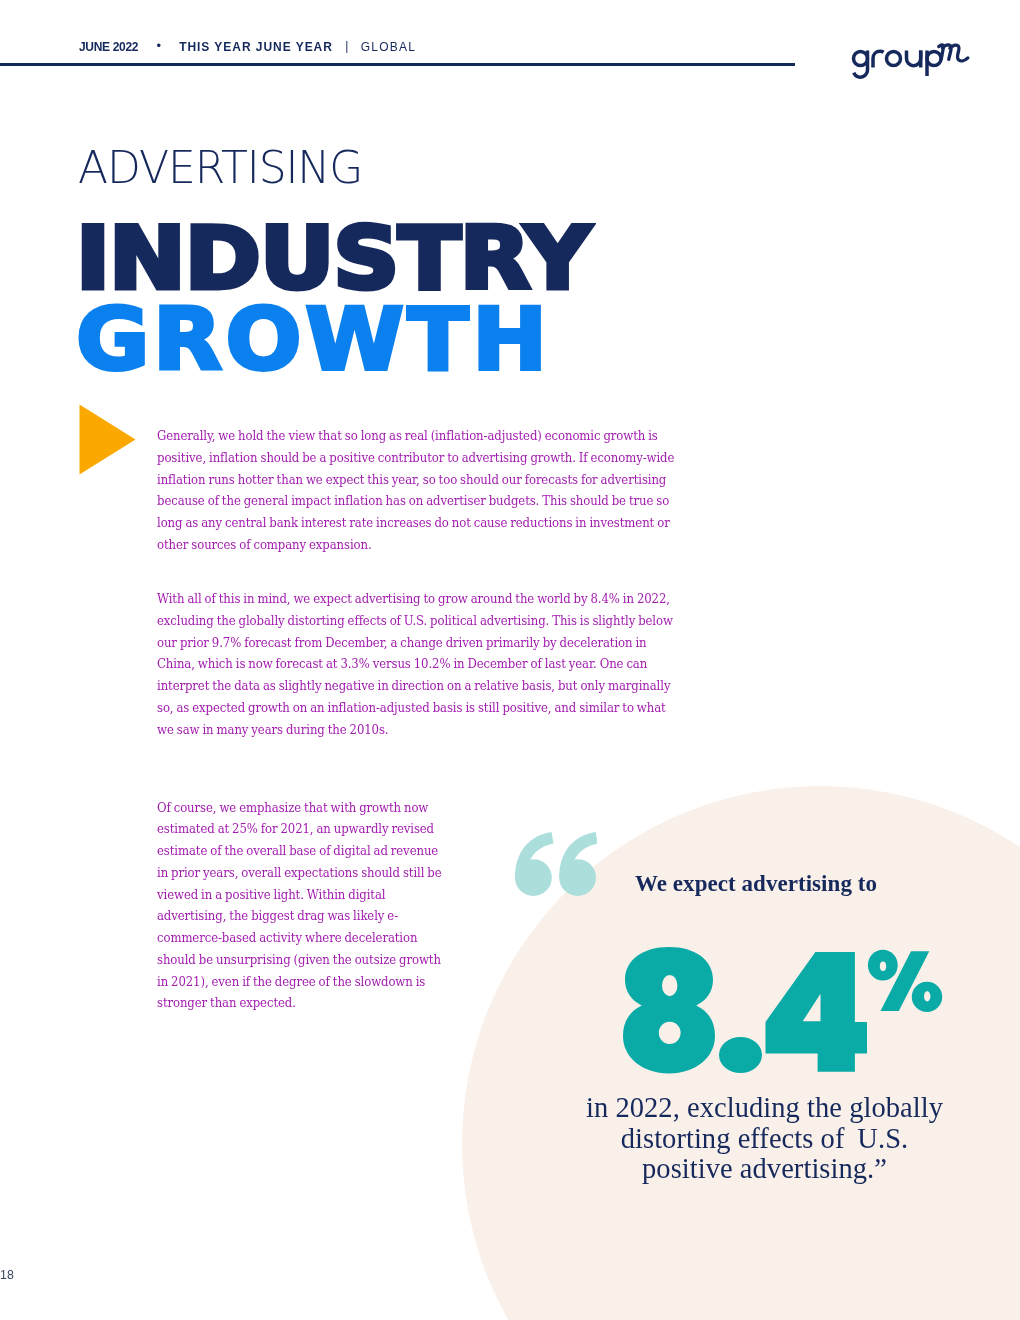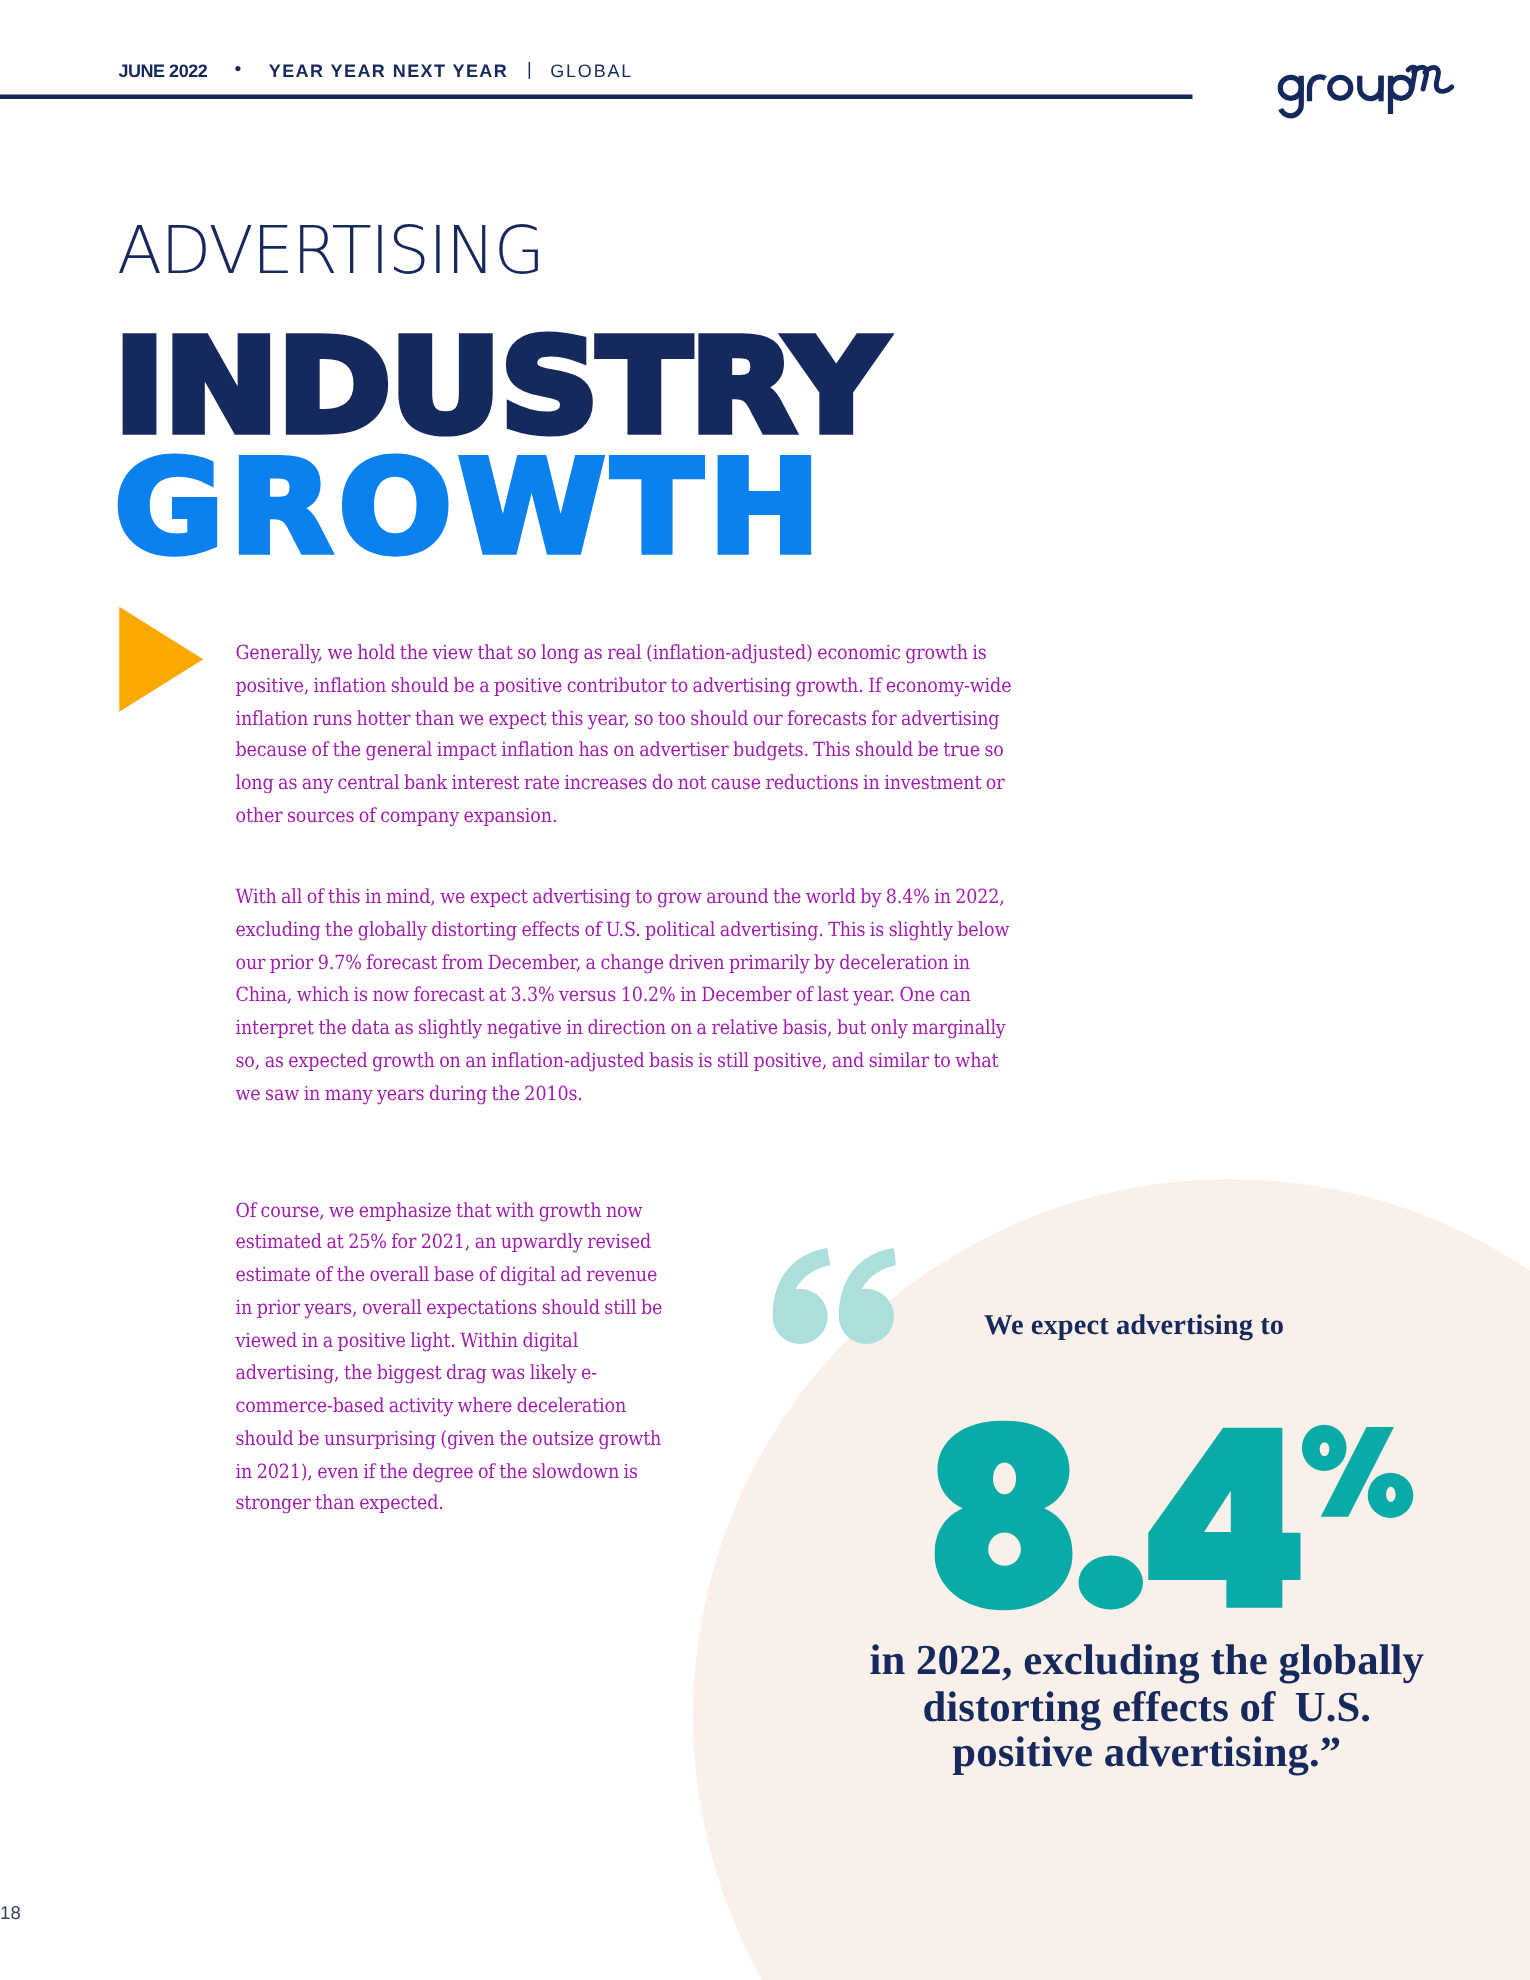--- a/index.html
+++ b/index.html
@@ -40,39 +40,39 @@
         font-family:"DejaVu Serif Condensed","DejaVu Serif",serif;
         font-size:13px;line-height:21.75px;letter-spacing:-0.1px;
         word-spacing:-0.6px;}
   .p1{left:157px;top:425px;width:520px;}
   .p2{left:157px;top:588px;width:519.5px;}
   .p3{left:157px;top:796.5px;width:289px;}
 
   
   .qmark{position:absolute;left:515px;top:832px;width:82px;height:64px;}
   .lead{position:absolute;left:550px;top:868px;width:412px;text-align:center;
-        font-family:"Liberation Serif",serif;font-weight:700;font-size:19px;
+        font-family:"Liberation Serif",serif;font-weight:700;font-size:23px;
         line-height:31.4px;color:#16295c;letter-spacing:0.05px;}
   .stat{position:absolute;left:623px;top:947px;width:320px;height:130px;}
   .stat-txt{position:absolute;left:623px;top:947px;width:320px;height:130px;
             font-size:0;color:transparent;overflow:hidden;}
   .tail{position:absolute;left:540px;top:1093px;width:449px;text-align:center;
-        font-family:"Liberation Serif",serif;font-weight:700;font-size:28.5px;
+        font-family:"Liberation Serif",serif;font-weight:400;font-size:28.5px;
         line-height:30.5px;color:#16295c;letter-spacing:0.05px;}
   .pageno{position:absolute;left:0;top:1269px;width:981px;
           font-size:12.4px;line-height:1;color:#39455d;letter-spacing:0.1px;}
 </style>
 </head>
 <body>
 
 <div class="page">
 
   <div class="blob"></div>
 
-  <div class="hdr-meta"><span class="hdr-date">JUNE 2022</span><span class="hdr-dot">•</span><span class="hdr-title">YEAR YEAR NEXT YEAR</span><span class="hdr-bar">|</span><span class="hdr-region">GLOBAL</span></div>
+  <div class="hdr-meta"><span class="hdr-date">JUNE 2022</span><span class="hdr-dot">•</span><span class="hdr-title">THIS YEAR JUNE YEAR</span><span class="hdr-bar">|</span><span class="hdr-region">GLOBAL</span></div>
   <div class="hdr-rule"></div>
 
   <svg class="logo" viewBox="0 0 125 50">
     <g fill="none" stroke="#16295c" stroke-width="3.5" stroke-linecap="butt">
       <circle cx="11.5" cy="28.5" r="7.0"></circle>
       <path d="M18.5 20.5v19.5c0 4.0-3.2 7.2-7.1 7.2-3.0 0-5.6-1.9-6.6-4.5"></path>
       <path d="M24.0 37.5V28.5c0-4.4 3.2-7.2 7.0-7.2 1.3 0 2.6 0.35 3.6 1.0"></path>
       <circle cx="44.5" cy="28.5" r="7.0"></circle>
       <path d="M57.5 20.5v8.0c0 4.0 3.2 7.2 7.1 7.2s7.1-3.2 7.1-7.2v-8.0"></path>
       <path d="M71.7 20.5v17"></path>

